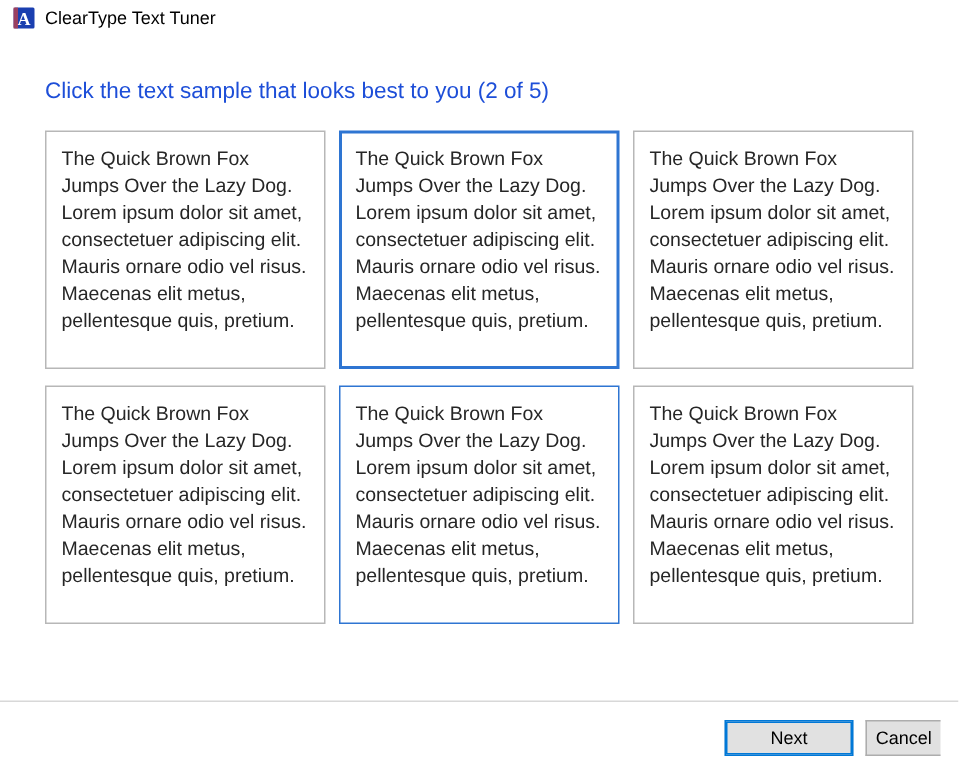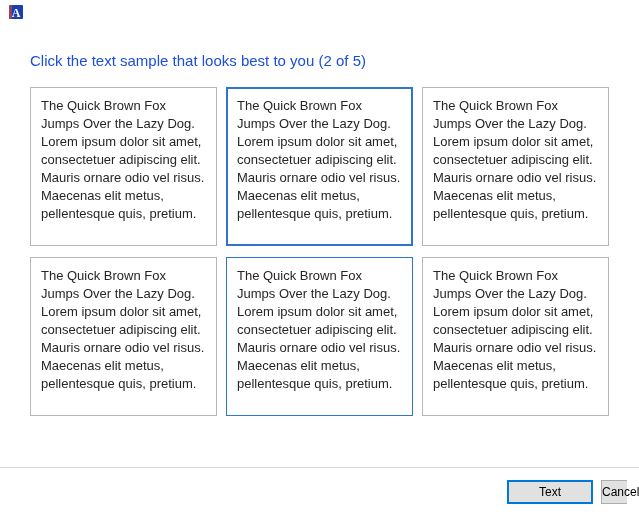--- a/index.html
+++ b/index.html
@@ -84,44 +84,45 @@
       cursor: pointer;
       padding: 0;
     }
     .btn-next {
       width: 86px;
       border: 1px solid #0078d7;
       outline: 1px solid #0078d7;
       outline-offset: -2px;
     }
     .btn-cancel {
-      width: 26px;
+      width: 50px;
       border-right: none;
     }
   </style>
 </head>
 <body>
 
 <div class="title-bar">
   <span class="title-icon">
     <svg width="16" height="16" viewBox="0 0 16 16">
       <rect x="1" y="1" width="14" height="14" fill="#1a3fb0" rx="1"></rect>
       <text x="8" y="12.5" text-anchor="middle" font-family="Times New Roman, serif" font-size="12" fill="#ffffff" font-weight="bold">A</text>
       <rect x="1" y="1" width="3" height="14" fill="#d04040" opacity="0.7"></rect>
     </svg>
   </span>
+  <span class="window-title">ClearType Text Tuner</span>
 </div>
 
 <div class="instruction">Click the text sample that looks best to you (2 of 5)</div>
 
 <div class="grid">
   <div class="sample">The Quick Brown Fox Jumps Over the Lazy Dog. Lorem ipsum dolor sit amet, consectetuer adipiscing elit. Mauris ornare odio vel risus. Maecenas elit metus, pellentesque quis, pretium.</div>
   <div class="sample selected-strong">The Quick Brown Fox Jumps Over the Lazy Dog. Lorem ipsum dolor sit amet, consectetuer adipiscing elit. Mauris ornare odio vel risus. Maecenas elit metus, pellentesque quis, pretium.</div>
   <div class="sample">The Quick Brown Fox Jumps Over the Lazy Dog. Lorem ipsum dolor sit amet, consectetuer adipiscing elit. Mauris ornare odio vel risus. Maecenas elit metus, pellentesque quis, pretium.</div>
   <div class="sample">The Quick Brown Fox Jumps Over the Lazy Dog. Lorem ipsum dolor sit amet, consectetuer adipiscing elit. Mauris ornare odio vel risus. Maecenas elit metus, pellentesque quis, pretium.</div>
   <div class="sample selected-thin">The Quick Brown Fox Jumps Over the Lazy Dog. Lorem ipsum dolor sit amet, consectetuer adipiscing elit. Mauris ornare odio vel risus. Maecenas elit metus, pellentesque quis, pretium.</div>
   <div class="sample">The Quick Brown Fox Jumps Over the Lazy Dog. Lorem ipsum dolor sit amet, consectetuer adipiscing elit. Mauris ornare odio vel risus. Maecenas elit metus, pellentesque quis, pretium.</div>
 </div>
 
 <div class="footer">
-  <button class="btn btn-next">Text</button>
+  <button class="btn btn-next">Next</button>
   <button class="btn btn-cancel">Cancel</button>
 </div>
 
 </body></html>

